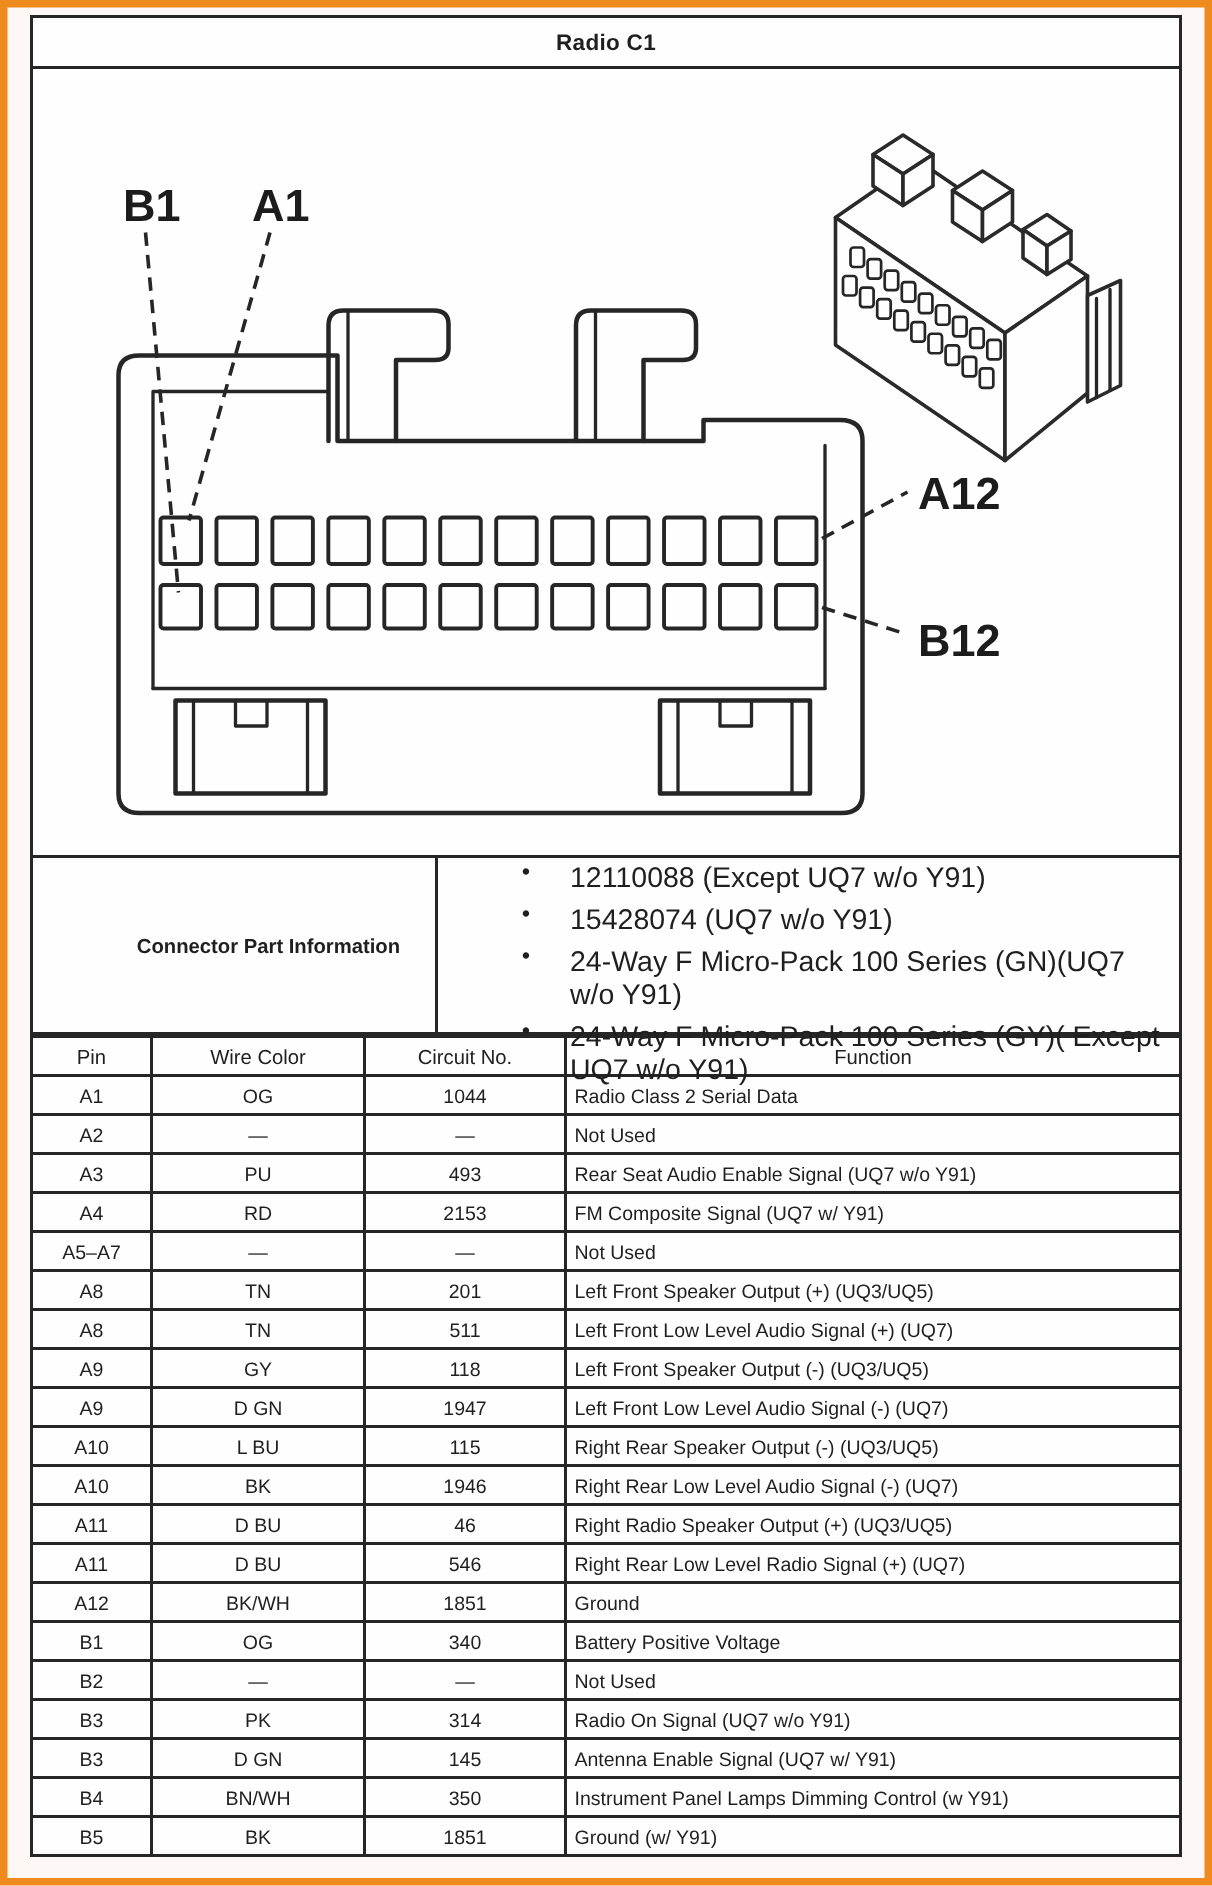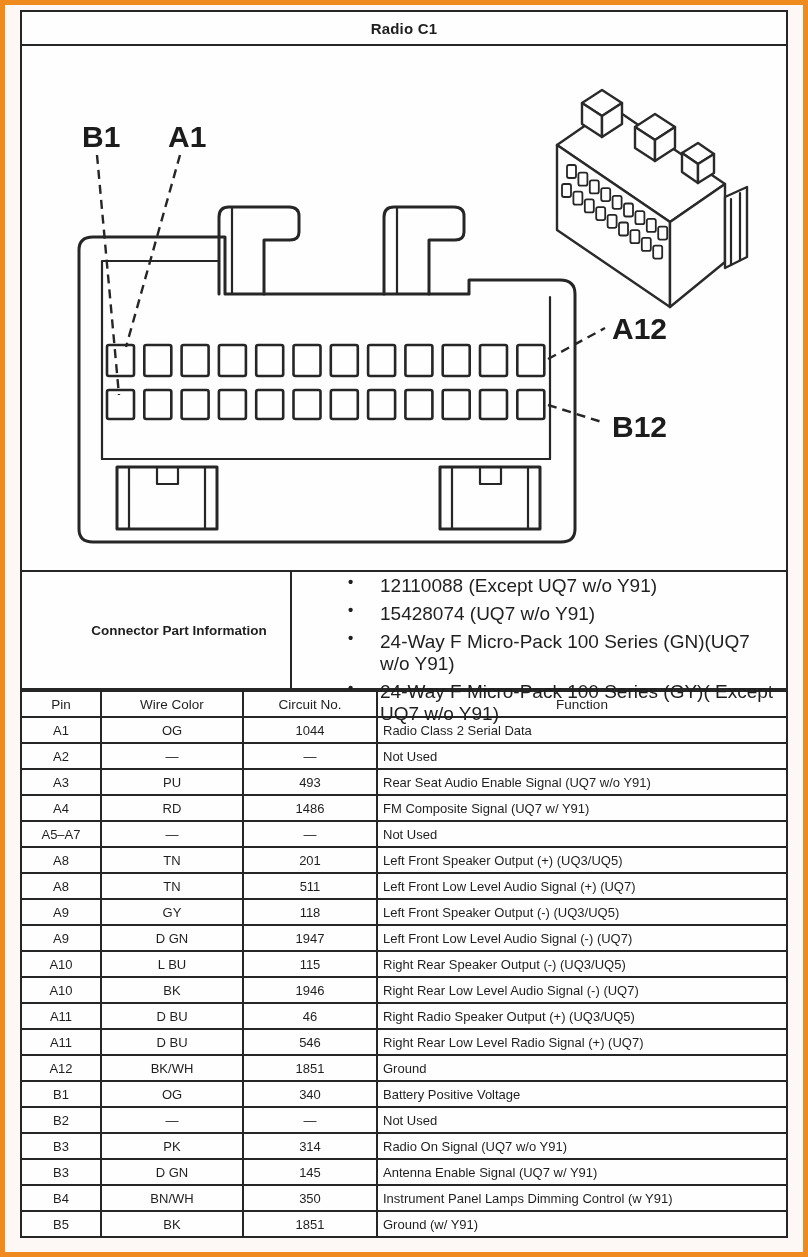--- a/index.html
+++ b/index.html
@@ -272,21 +272,21 @@
   <tr>
     <td class="c-pin">A3</td>
     <td class="c-wire">PU</td>
     <td class="c-circ">493</td>
     <td class="c-fn">Rear Seat Audio Enable Signal (UQ7 w/o Y91)</td>
   </tr>
 
   <tr>
     <td class="c-pin">A4</td>
     <td class="c-wire">RD</td>
-    <td class="c-circ">1486</td>
+    <td class="c-circ">2153</td>
     <td class="c-fn">FM Composite Signal (UQ7 w/ Y91)</td>
   </tr>
 
   <tr>
     <td class="c-pin">A5–A7</td>
     <td class="c-wire">—</td>
     <td class="c-circ">—</td>
     <td class="c-fn">Not Used</td>
   </tr>
 

